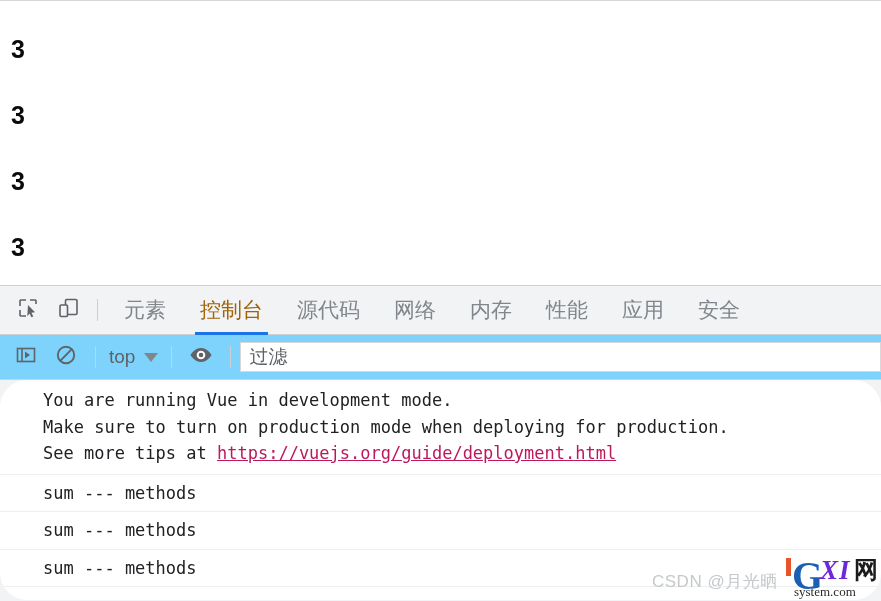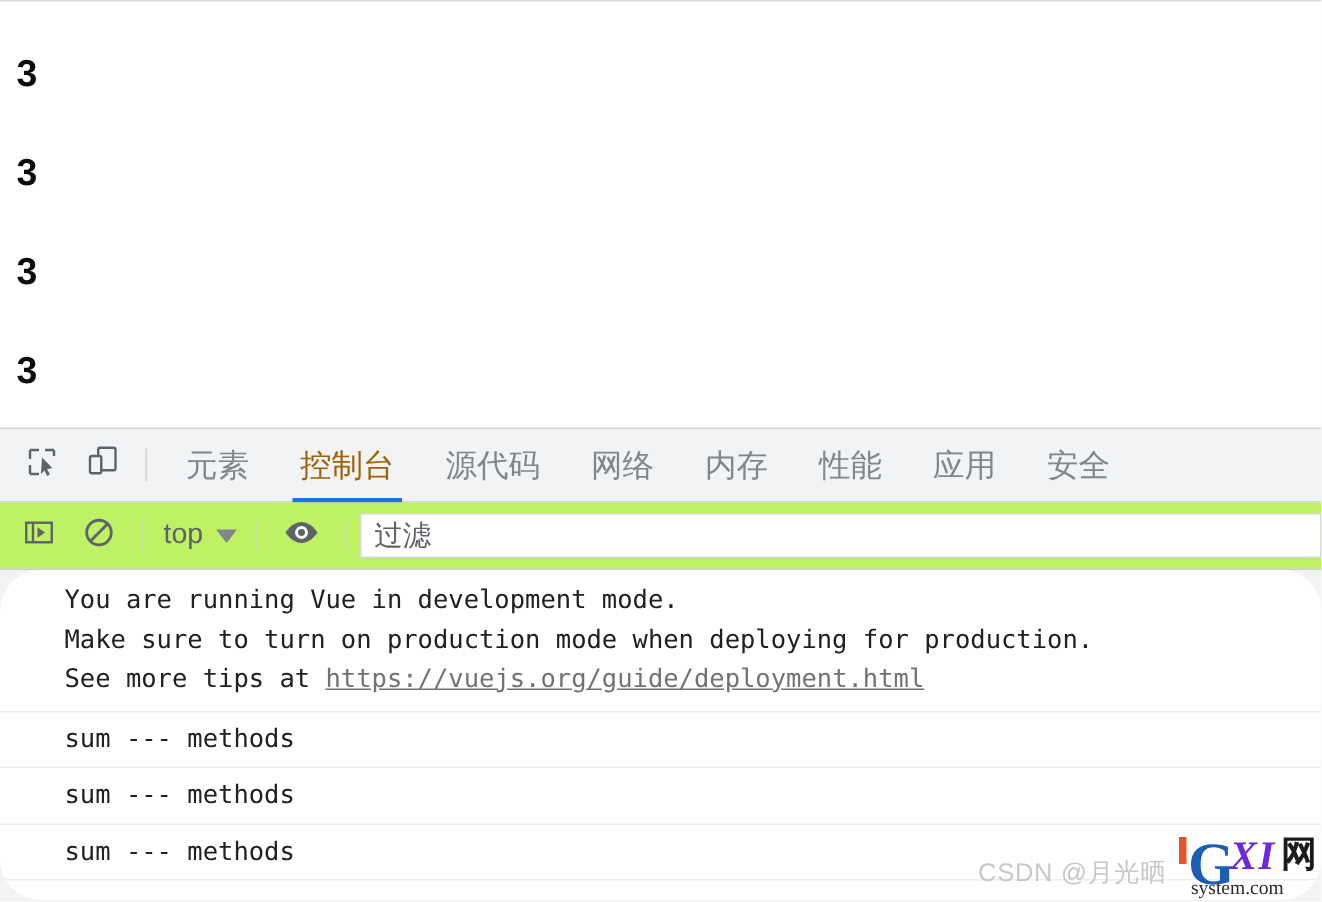--- a/index.html
+++ b/index.html
@@ -102,21 +102,21 @@
     height: 3px;
     background: #1a73e8;
   }
 
   
   #dt-console-bar {
     position: relative;
     height: 45px;
     display: flex;
     align-items: center;
-    background: #bef264;
+    background: #7dd3fc;
     border-bottom: 1px solid #cfd1d3;
     box-sizing: border-box;
   }
   #dt-console-bar .icon-btn:first-child { margin-left: 6px; }
   #ctx-select {
     display: flex;
     align-items: center;
     gap: 9px;
     font-size: 19px;
     color: #5f6368;
@@ -158,21 +158,21 @@
     font-size: 17px;
     line-height: 26.5px;
     color: #202124;
     box-sizing: border-box;
     white-space: nowrap;
   }
   .console-row.msg-block { padding-top: 7px; padding-bottom: 7px; }
   .console-row.single { height: 37.5px; padding-top: 5px; }
   .console-line { display: block; }
   .console-link {
-    color: #737373;
+    color: #be185d;
     text-decoration: underline;
   }
 
   
   #csdn-watermark {
     position: absolute;
     left: 652px;
     top: 570px;
     font-size: 17px;
     color: #c6c8ca;

